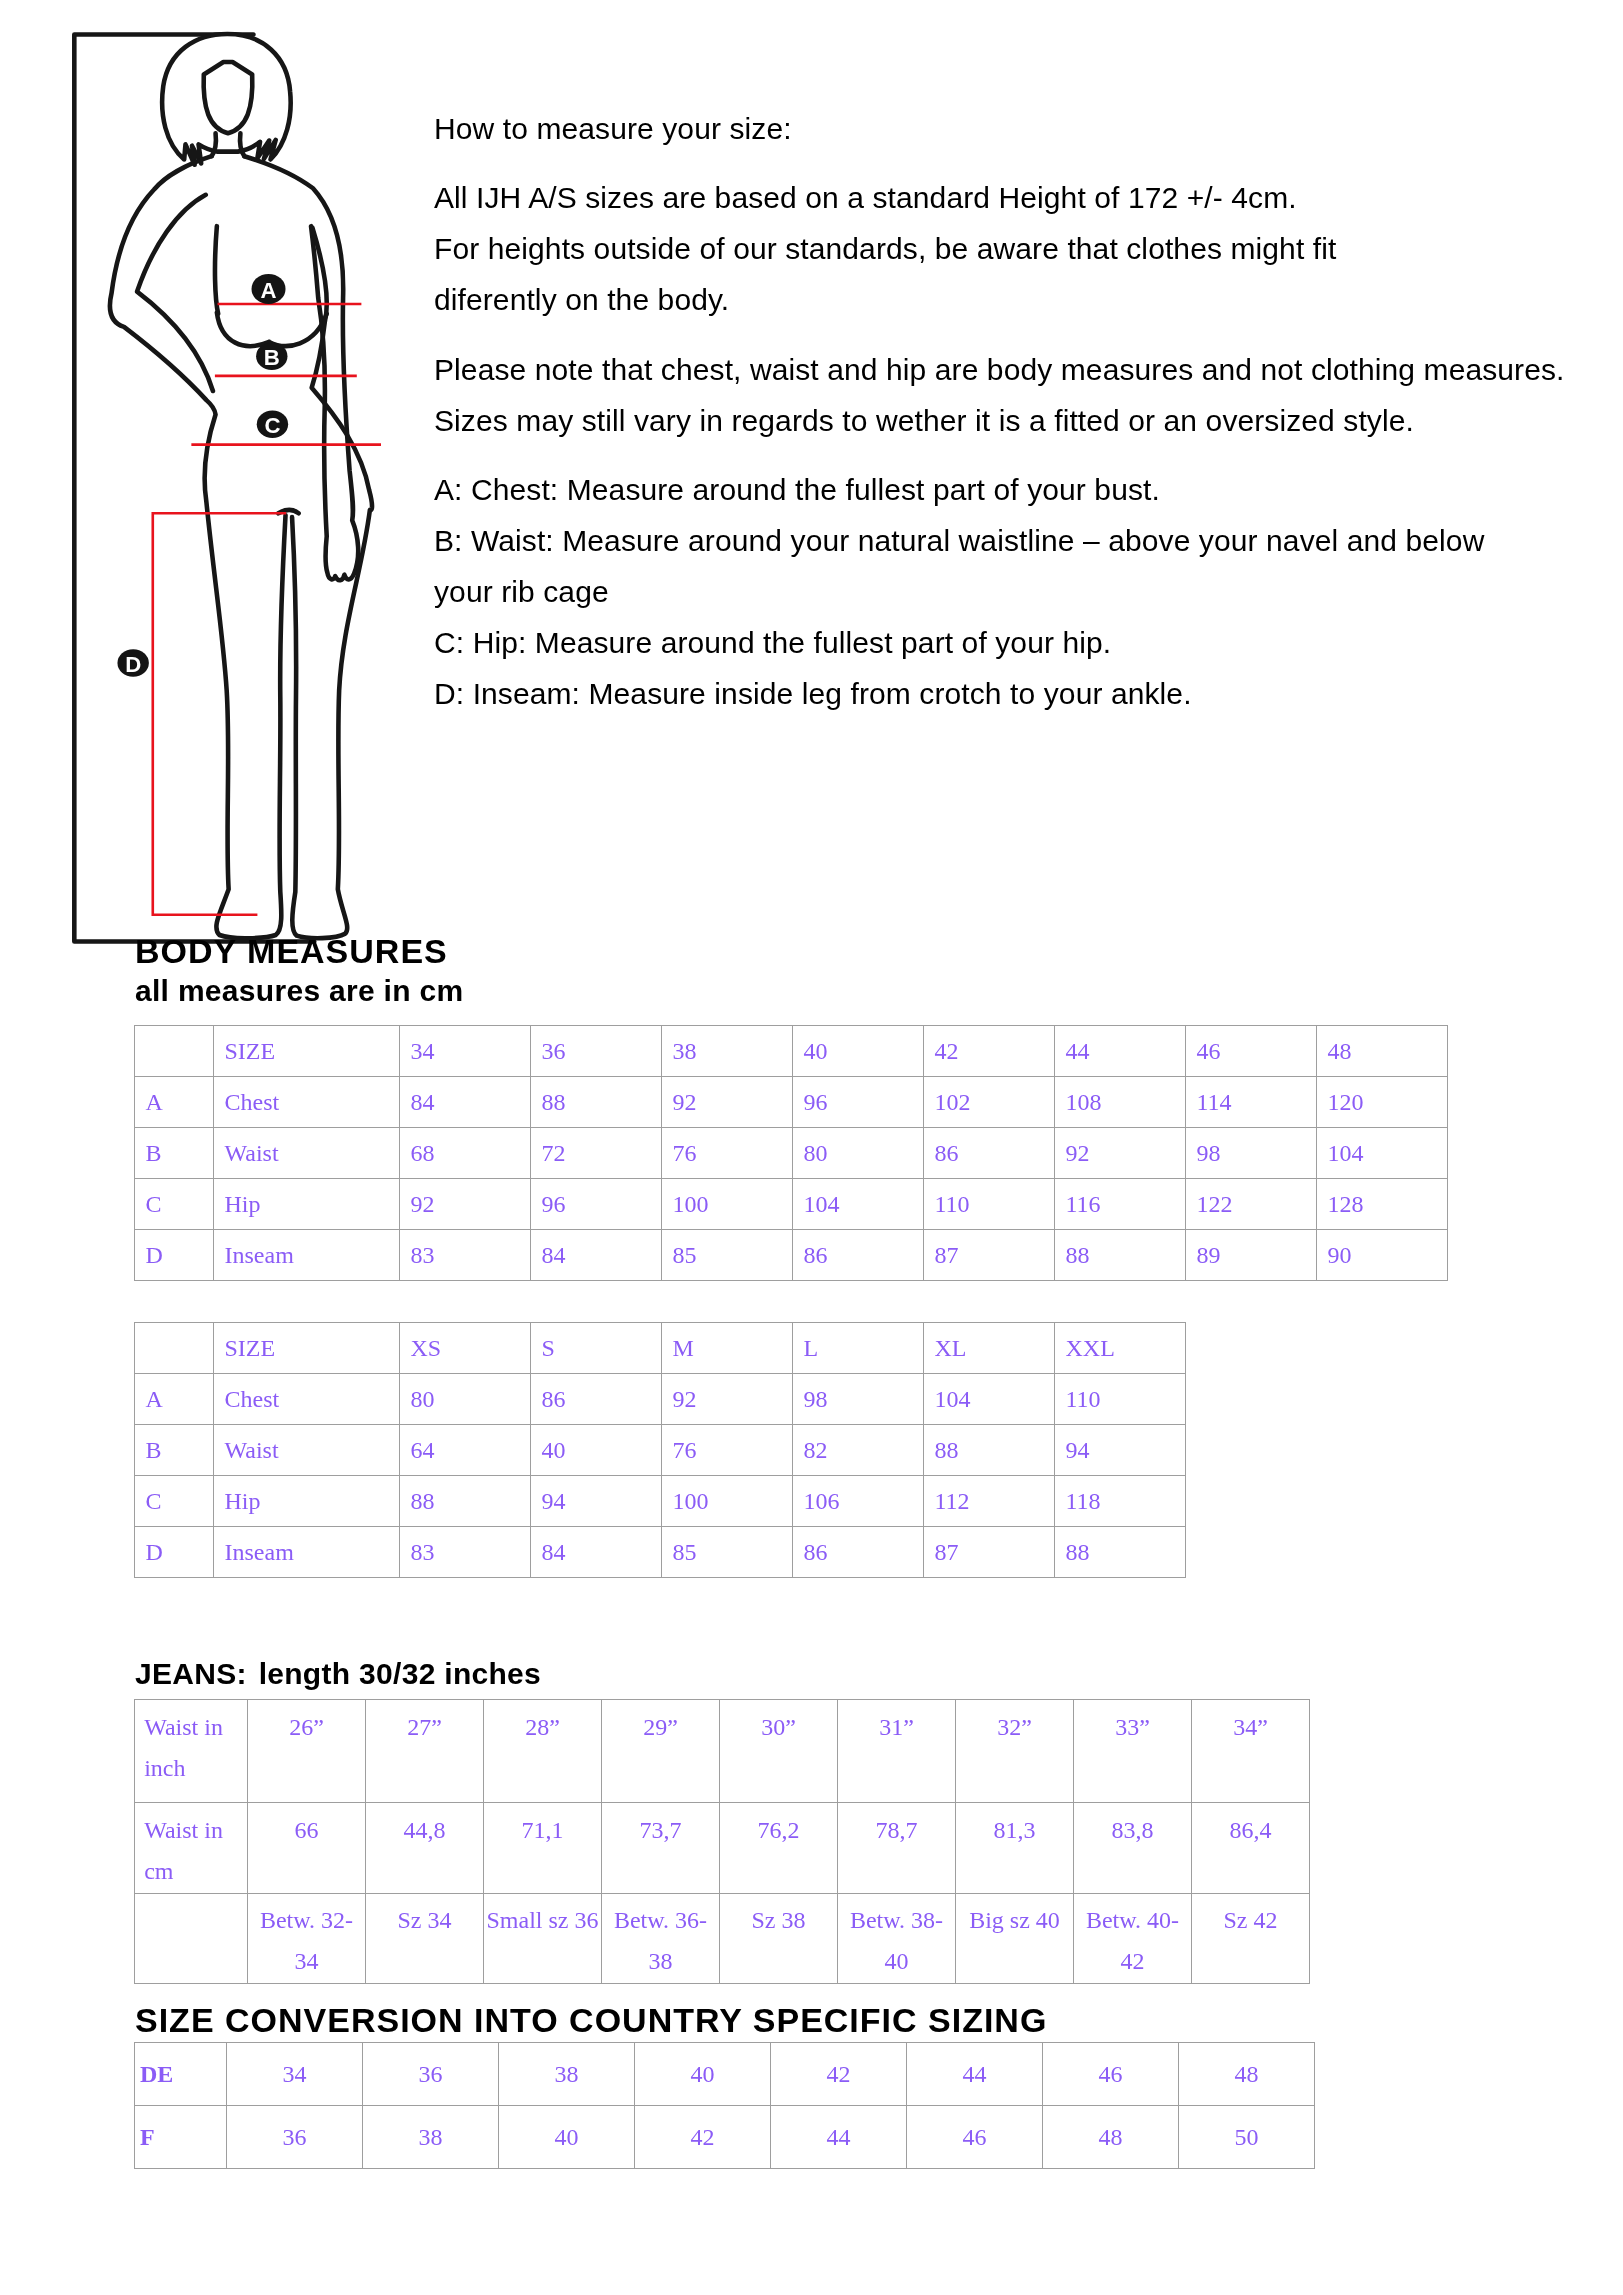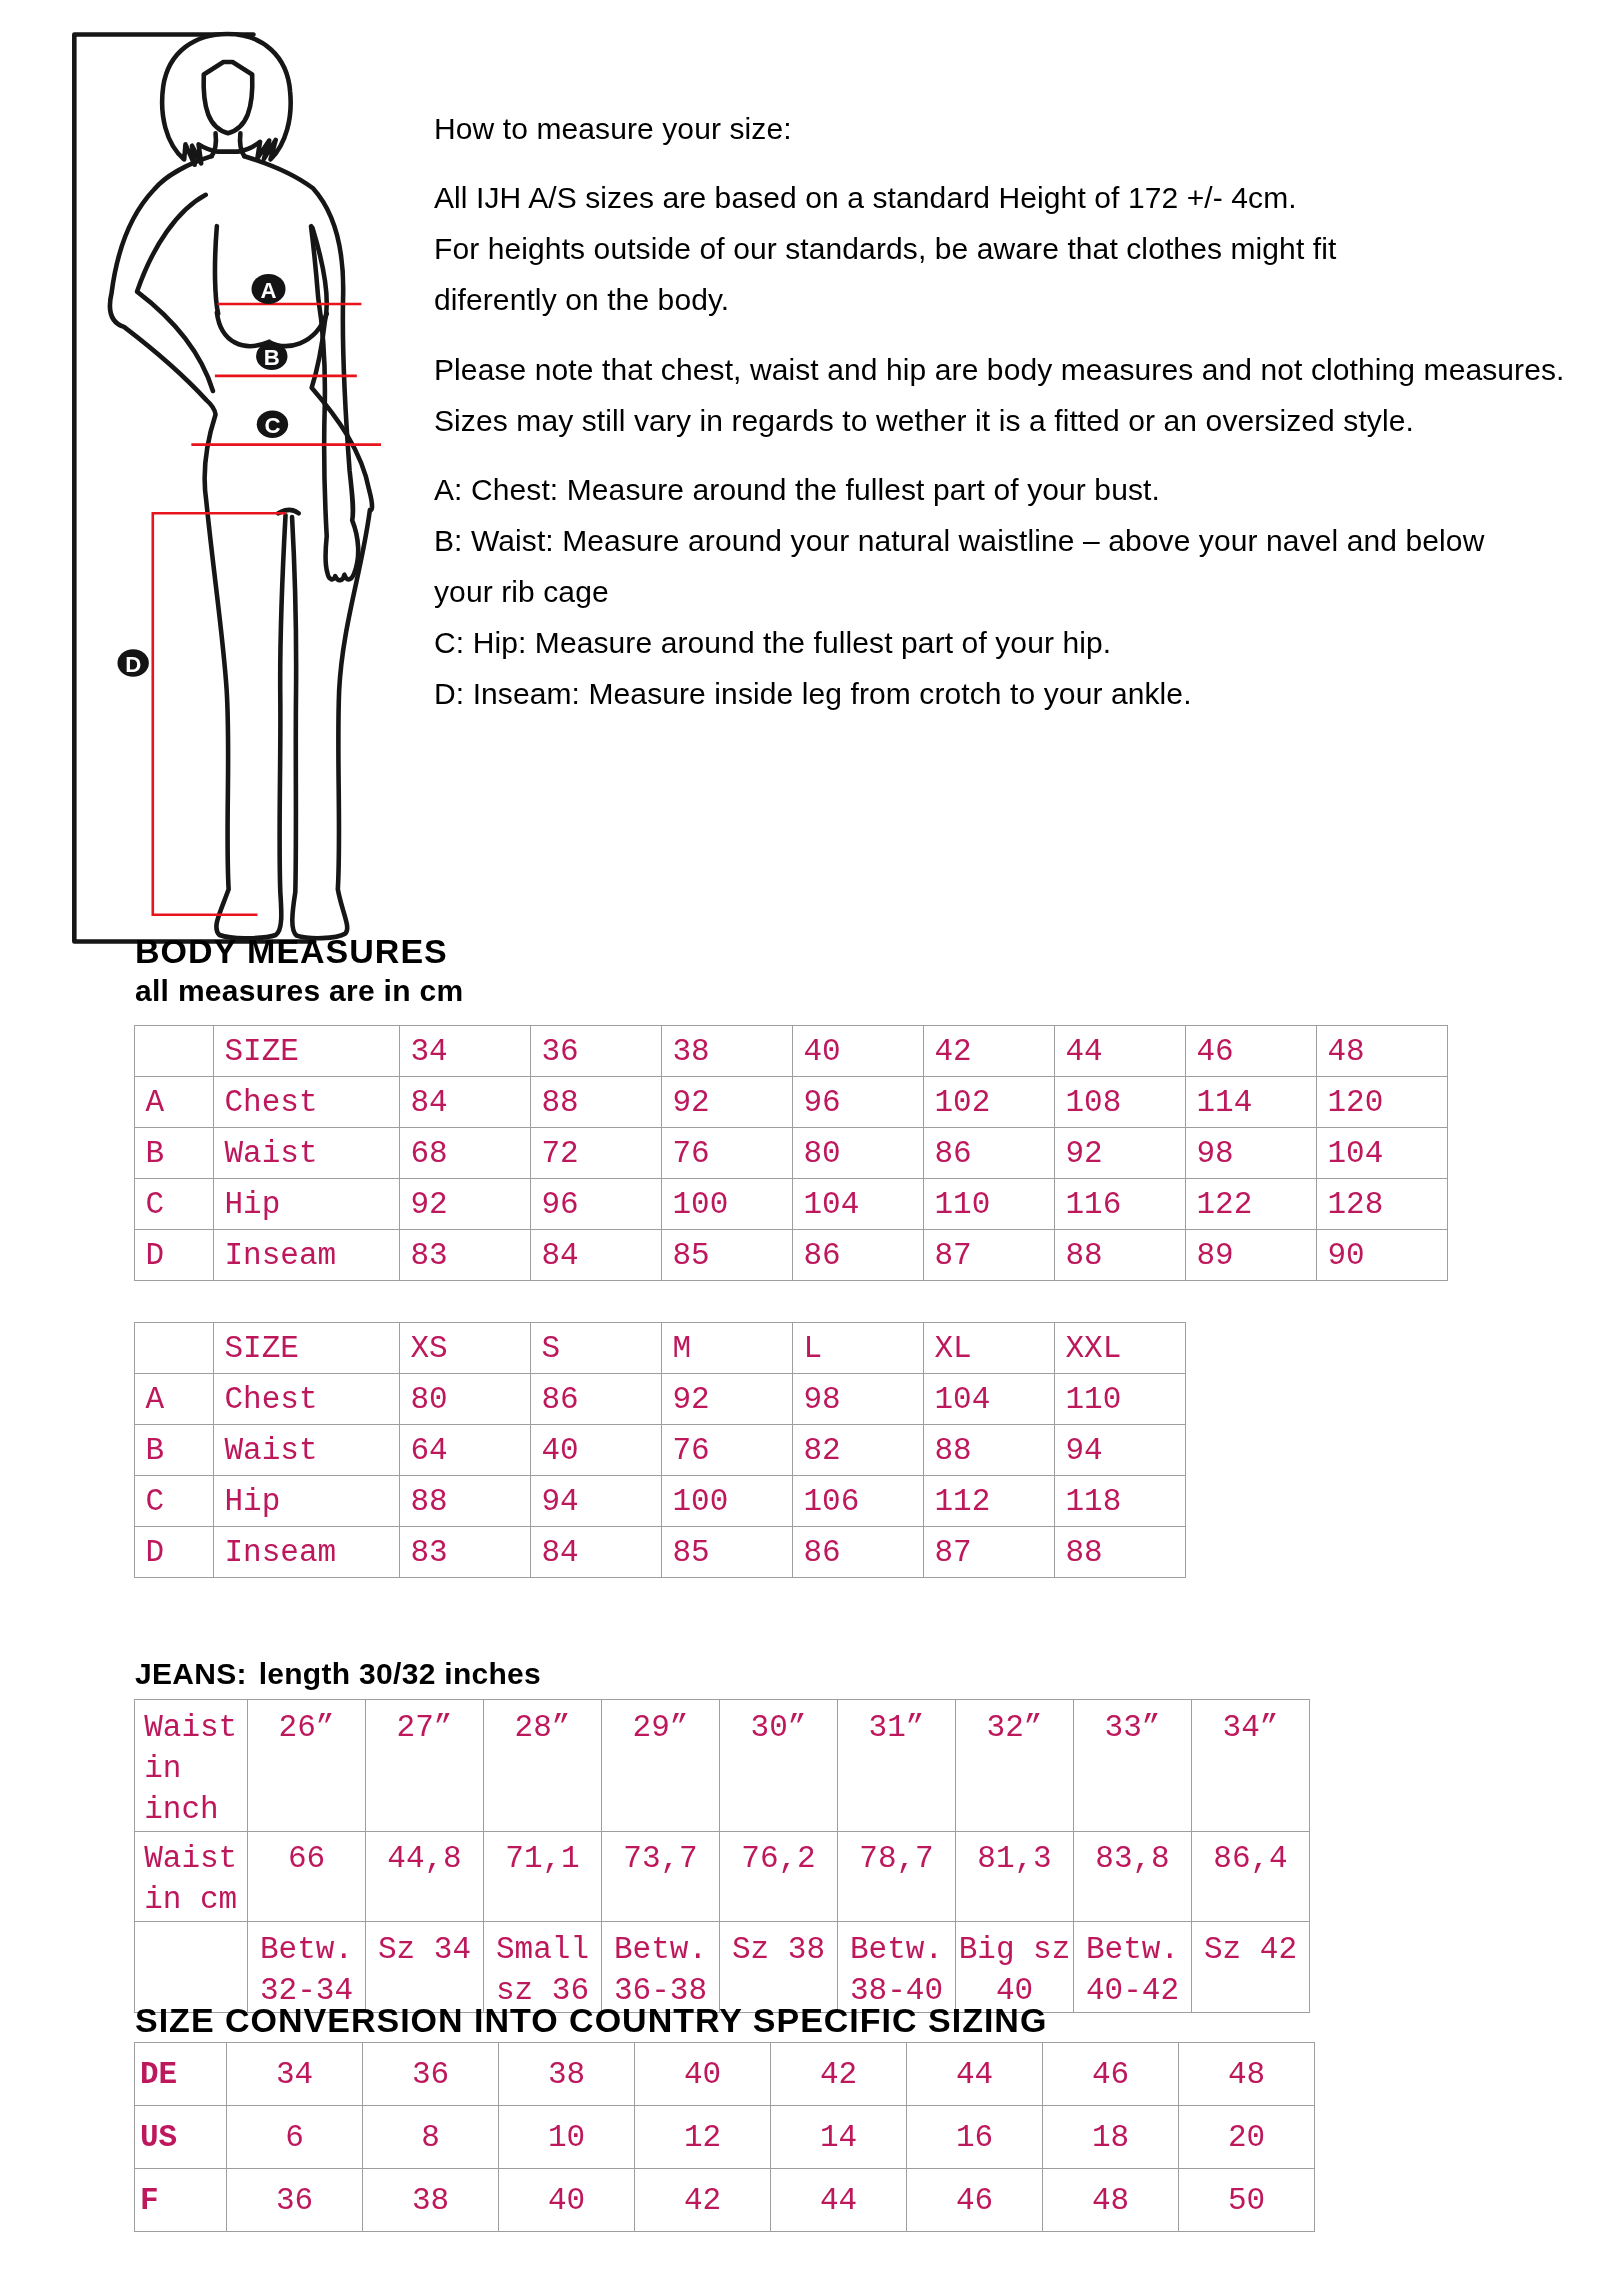--- a/index.html
+++ b/index.html
@@ -11,21 +11,21 @@
   .intro{position:absolute;left:434px;top:103px;width:1184px;font-size:30px;line-height:51px;letter-spacing:0.1px;font-weight:400;}
   .intro .para{margin:0 0 18.3px 0;}
   
   .heading{position:absolute;font-weight:bold;font-size:34px;letter-spacing:1px;}
   .subheading{position:absolute;font-weight:bold;font-size:30px;letter-spacing:0.3px;}
   .jeans-heading{position:absolute;font-weight:bold;font-size:30px;letter-spacing:0.3px;}
   .jeans-heading .detail{margin-left:11.8px;}
   
   table.grid{
     position:absolute;border-collapse:collapse;table-layout:fixed;
-    font-family:Liberation Mono, monospace;font-size:31px;color:#be185d;
+    font-family:Liberation Serif, serif;font-size:24px;color:#8b5cf6;
   }
   table.grid td{border:1.3px solid var(--grid,#9e9e9e);overflow:hidden;}
   .tbl-body tr{height:51px;}
   .tbl-body td{text-align:left;vertical-align:middle;padding:0 3.9px 0 10.5px;}
   .tbl-jeans tr:nth-child(1){height:103px;}
   .tbl-jeans tr:nth-child(2){height:90px;}
   .tbl-jeans tr:nth-child(3){height:84px;}
   .tbl-jeans td{text-align:center;vertical-align:top;padding-top:6.5px;line-height:41px;}
   .tbl-jeans td:first-child{text-align:left;padding-left:9.2px;}
   .tbl-conv tr{height:63px;}
@@ -337,31 +337,20 @@
           <td>34</td>
           <td>36</td>
           <td>38</td>
           <td>40</td>
           <td>42</td>
           <td>44</td>
           <td>46</td>
           <td>48</td>
         </tr>
         <tr>
-          <td>US</td>
-          <td>6</td>
-          <td>8</td>
-          <td>10</td>
-          <td>12</td>
-          <td>14</td>
-          <td>16</td>
-          <td>18</td>
-          <td>20</td>
-        </tr>
-        <tr>
           <td>F</td>
           <td>36</td>
           <td>38</td>
           <td>40</td>
           <td>42</td>
           <td>44</td>
           <td>46</td>
           <td>48</td>
           <td>50</td>
         </tr>

